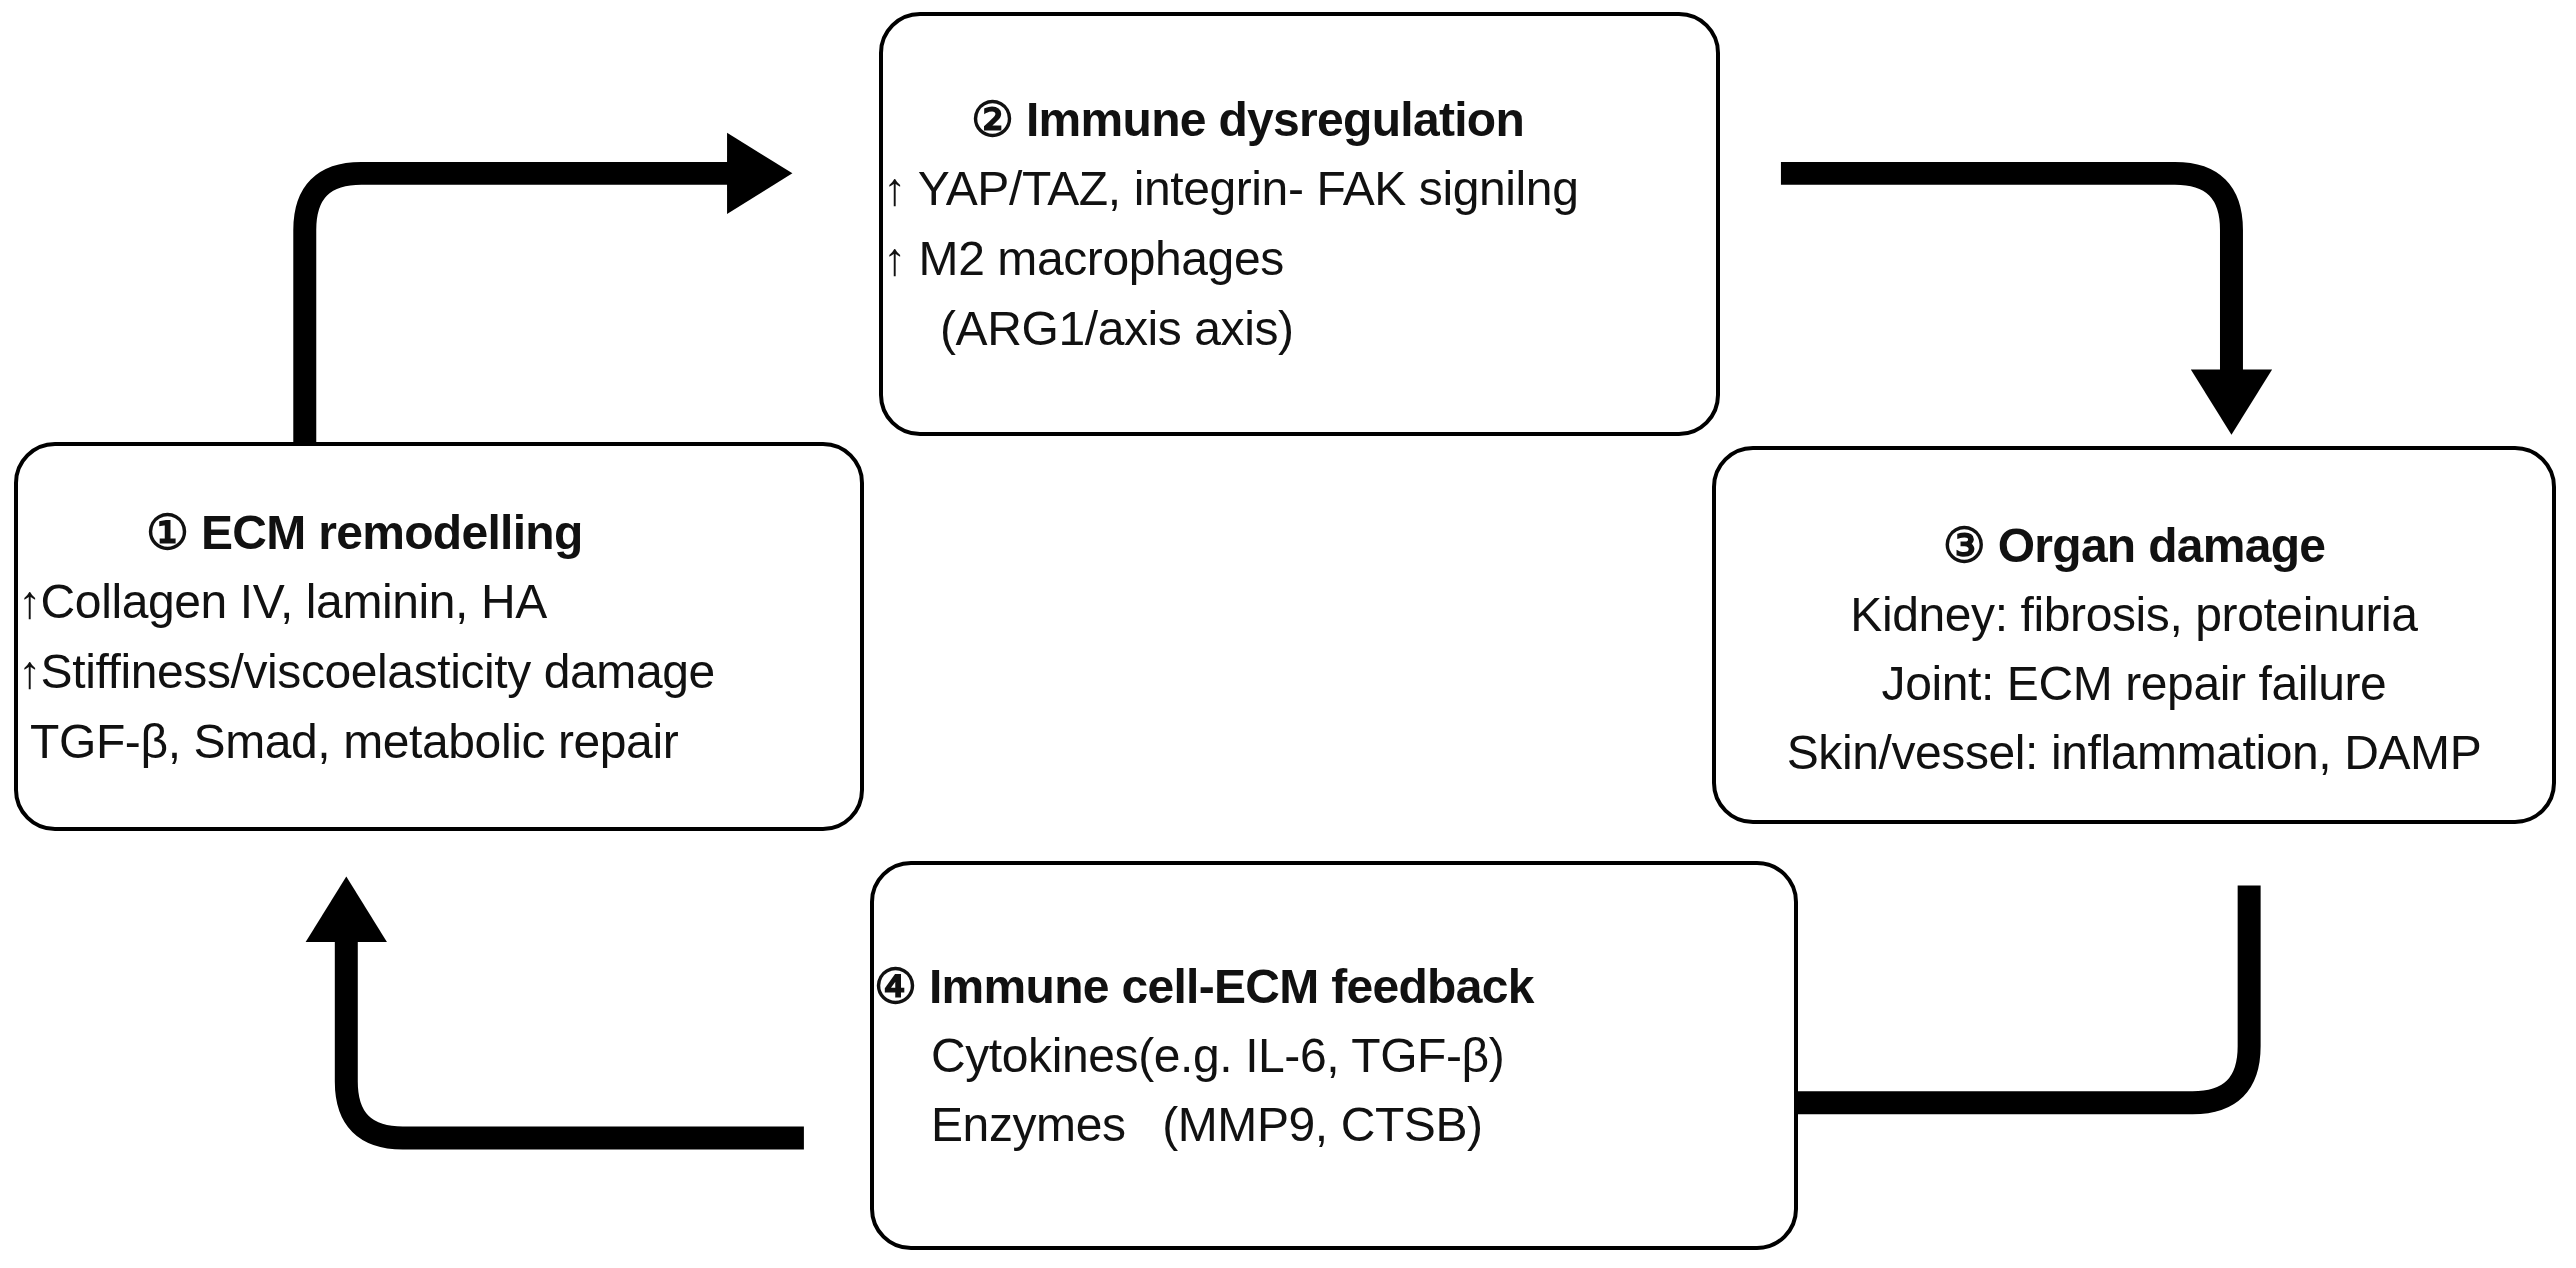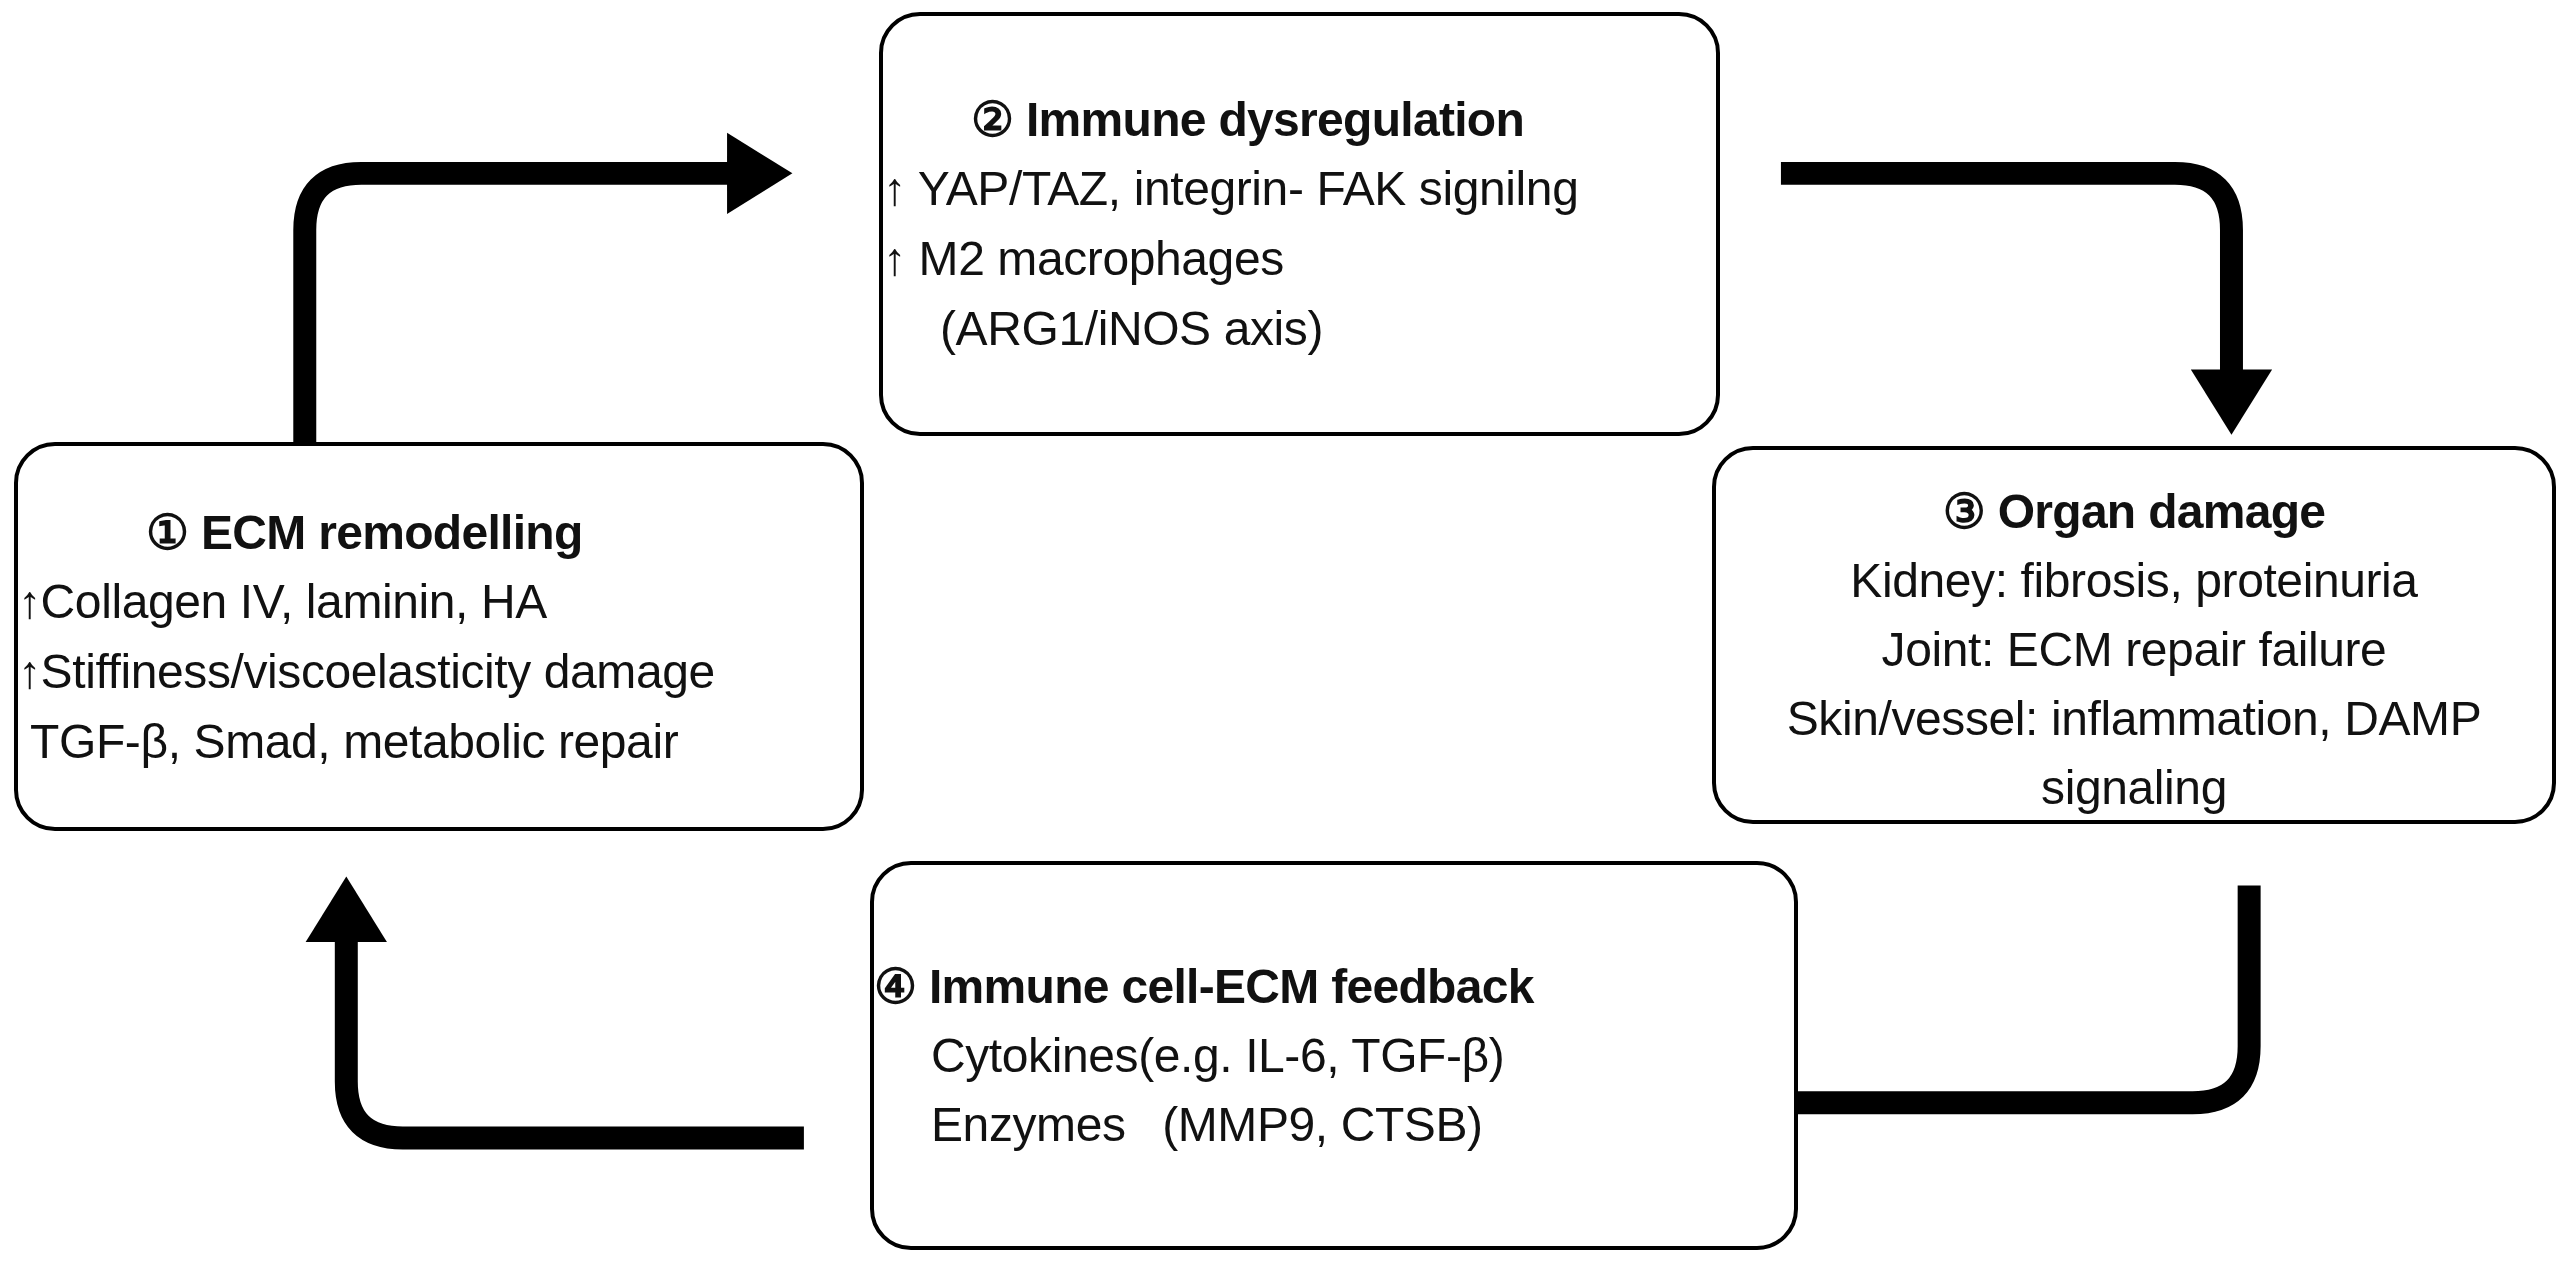--- a/index.html
+++ b/index.html
@@ -125,31 +125,30 @@
       <div class="line"><span class="arrow-glyph">↑</span><span>Stiffiness/viscoelasticity damage</span></div>
       <div class="line"><span> TGF-β, Smad, metabolic repair</span></div>
     </div>
   </div>
 
   <div class="node-box" id="box-immune-dysregulation">
     <div class="node-lines">
       <div class="line title"><span>②</span> <span>Immune dysregulation</span></div>
       <div class="line"><span class="arrow-glyph">↑</span><span> YAP/TAZ, integrin- FAK signilng</span></div>
       <div class="line"><span class="arrow-glyph">↑</span><span> M2 macrophages</span></div>
-      <div class="line indent"><span>(ARG1/iNOS axis)</span></div>
+      <div class="line indent"><span>(ARG1/axis axis)</span></div>
     </div>
   </div>
 
   <div class="node-box" id="box-organ-damage">
     <div class="node-lines">
       <div class="line title"><span>③</span> <span>Organ damage</span></div>
       <div class="line"><span>Kidney: fibrosis, proteinuria</span></div>
       <div class="line"><span>Joint: ECM repair failure</span></div>
       <div class="line"><span>Skin/vessel: inflammation, DAMP</span></div>
-      <div class="line"><span>signaling</span></div>
     </div>
   </div>
 
   <div class="node-box" id="box-immune-feedback">
     <div class="node-lines">
       <div class="line title"><span>④</span> <span>Immune cell-ECM feedback</span></div>
       <div class="line indent"><span>Cytokines(e.g. IL-6, TGF-β)</span></div>
       <div class="line indent"><span>Enzymes  (MMP9, CTSB)</span></div>
     </div>
   </div>

